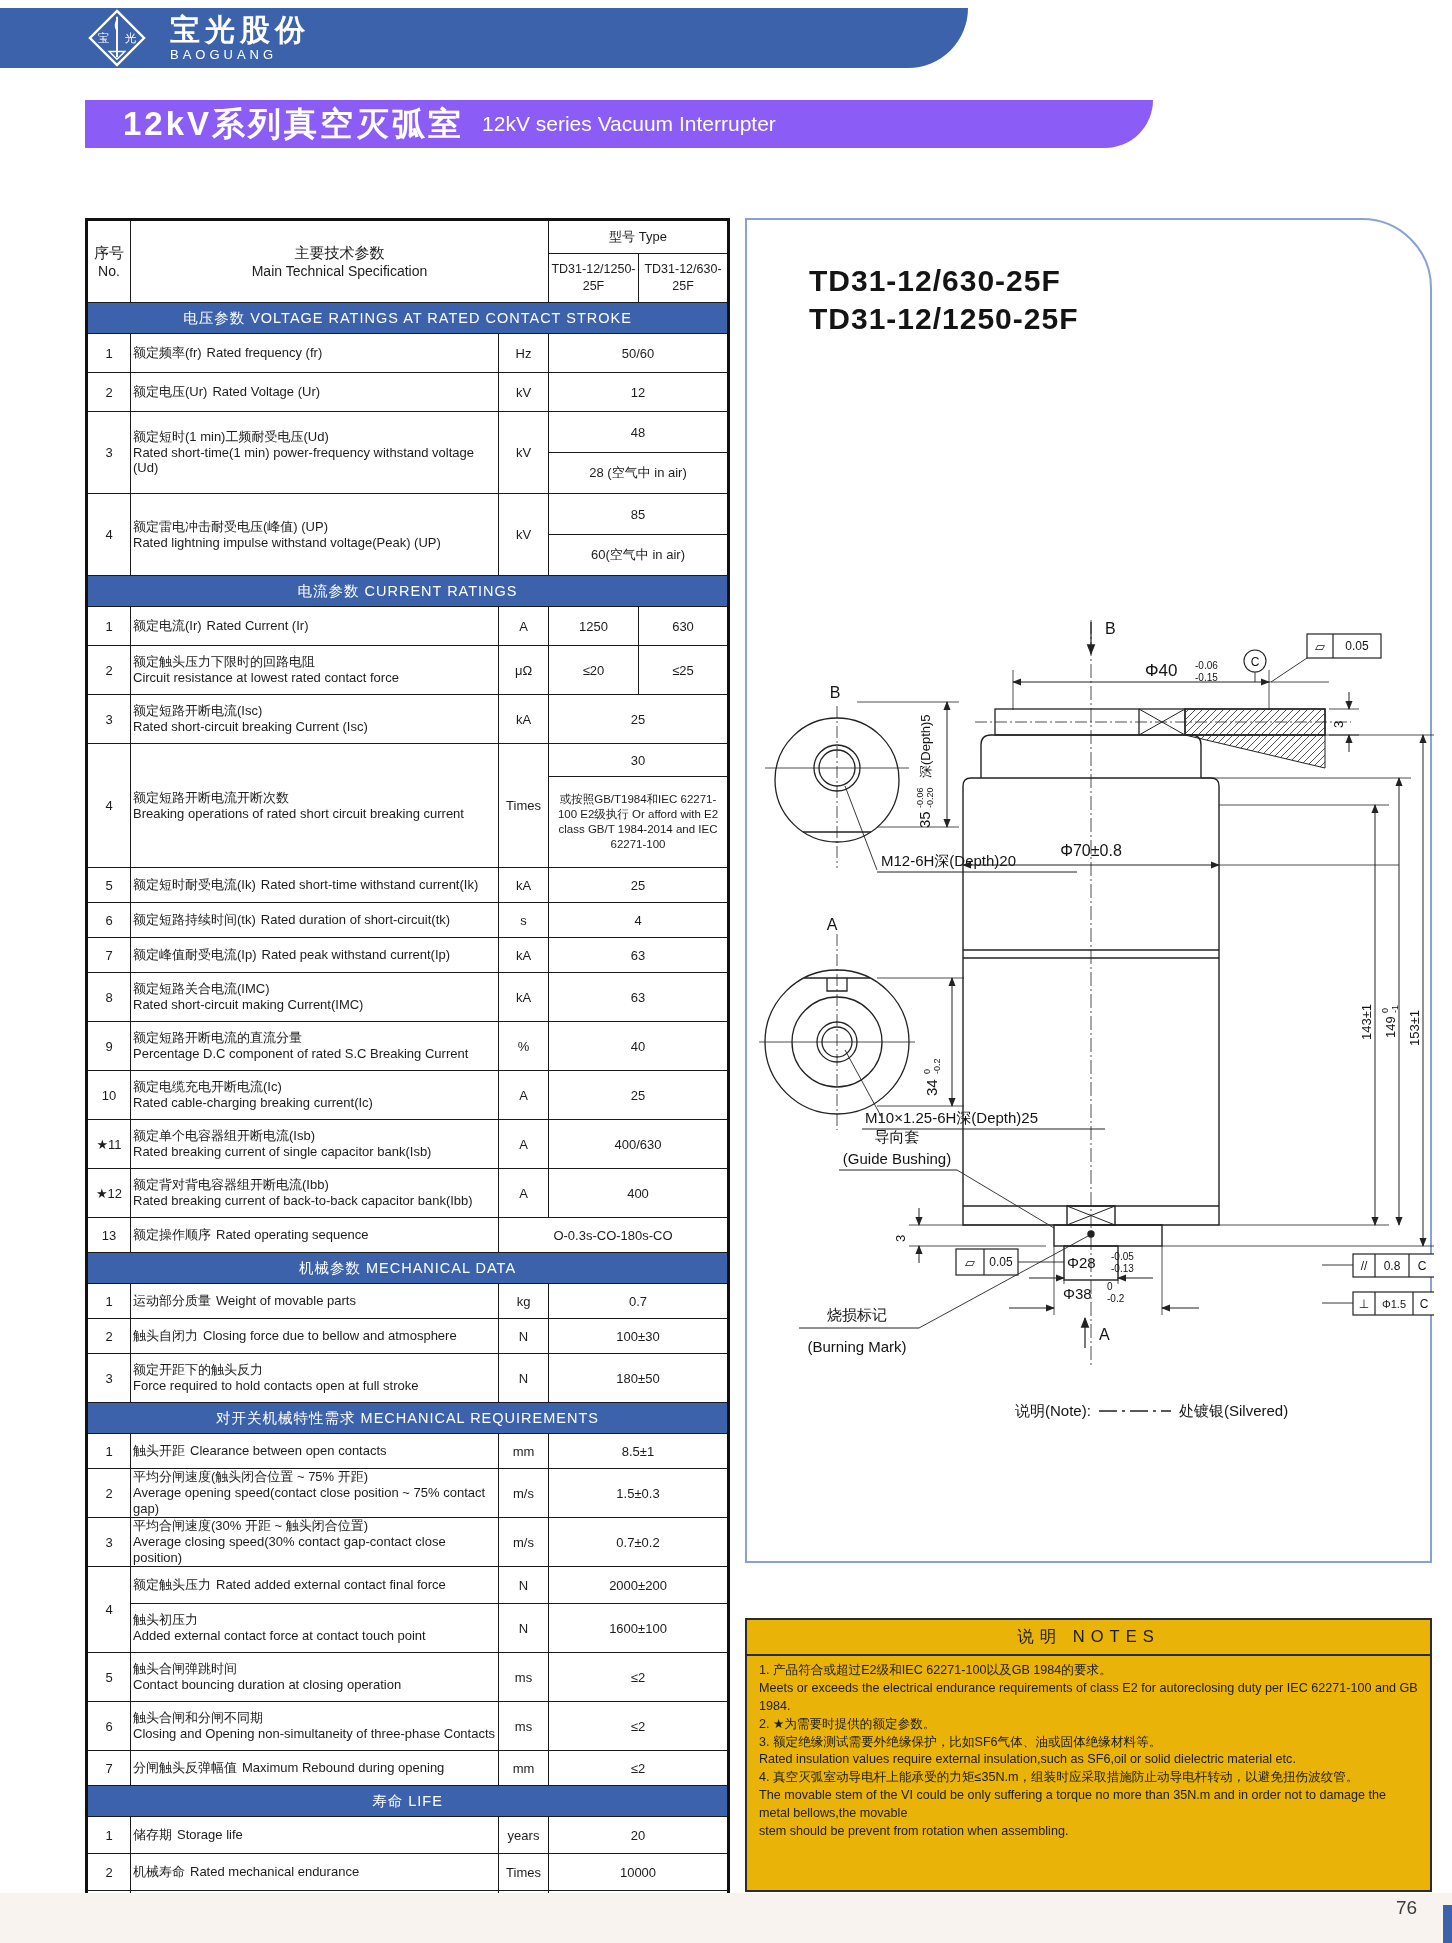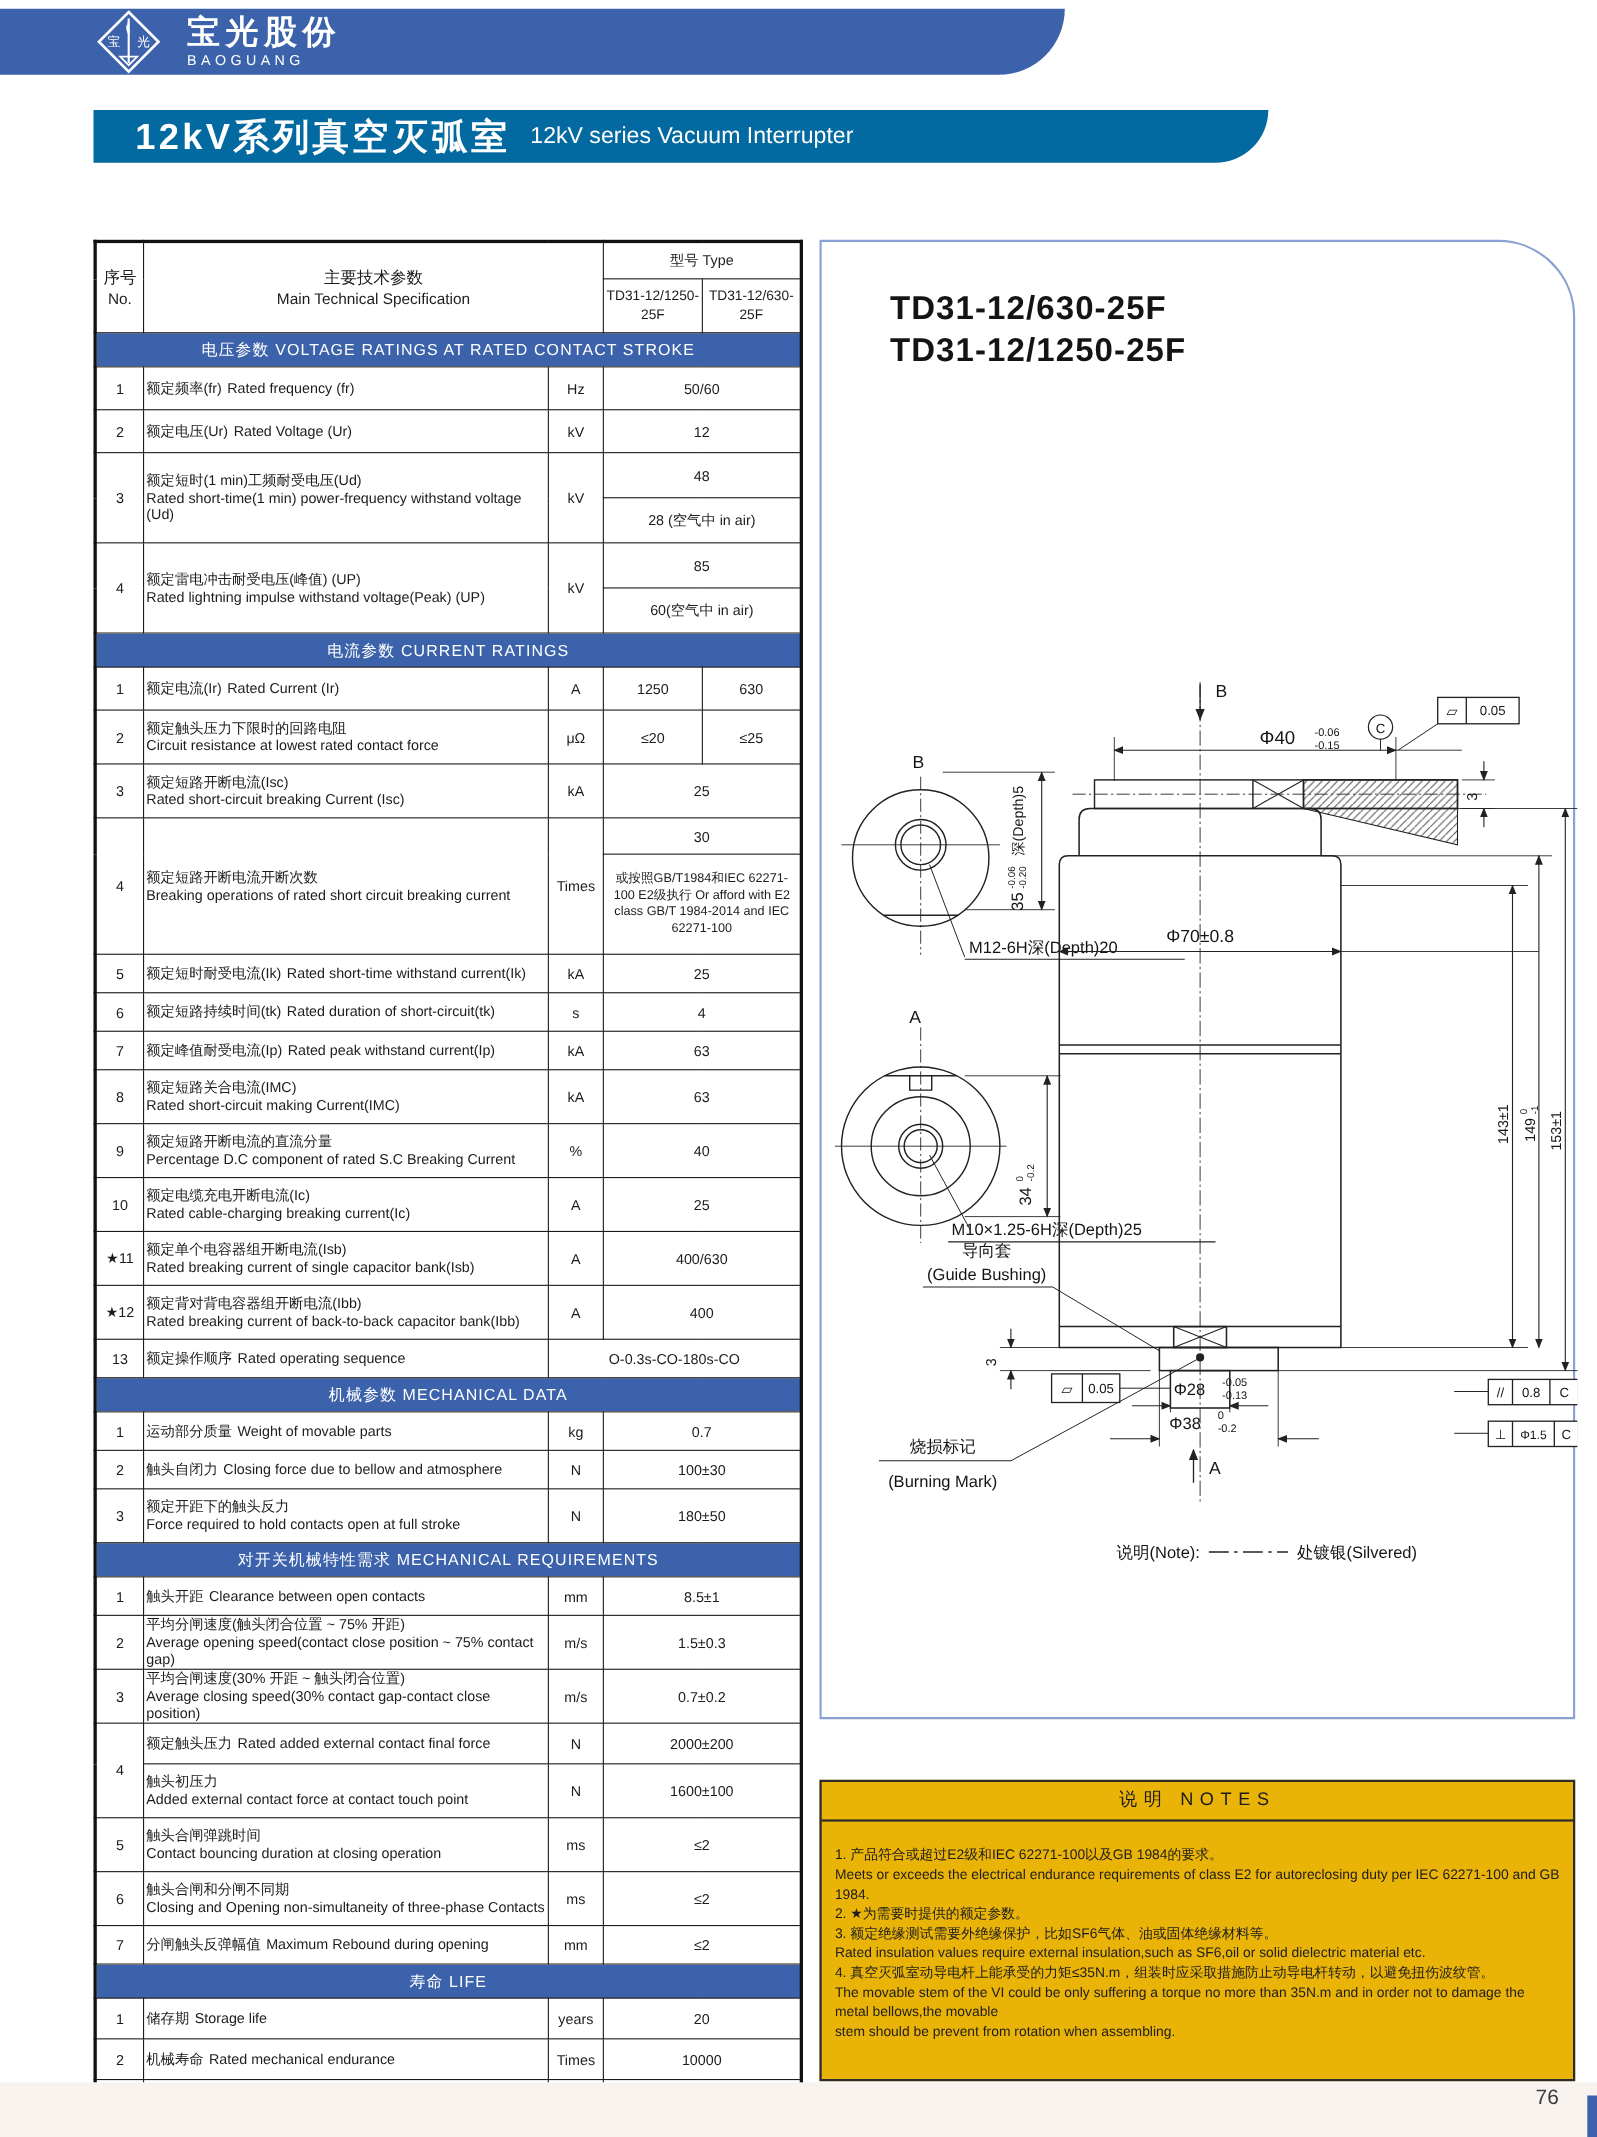--- a/index.html
+++ b/index.html
@@ -8,21 +8,21 @@
 
   
   .band{position:absolute;left:0;top:8px;width:968px;height:60px;background:#3b62aa;
         border-radius:0 0 95px 0;display:flex;align-items:center;padding-left:88px;box-sizing:border-box;}
   .logo{width:58px;height:58px;flex:0 0 auto;}
   .brand{margin-left:24px;line-height:1;}
   .brand-zh{font-size:30px;font-weight:bold;color:#fff;letter-spacing:5px;}
   .brand-en{font-size:13px;color:#fff;letter-spacing:4px;margin-top:3px;}
 
   
-  .titlebar{position:absolute;left:85px;top:100px;width:1068px;height:48px;background:#0369a1;
+  .titlebar{position:absolute;left:85px;top:100px;width:1068px;height:48px;background:#8b5cf6;
             border-radius:0 0 60px 0;display:flex;align-items:center;color:#fff;}
   .t-zh{font-size:33px;font-weight:bold;margin-left:38px;letter-spacing:3px;white-space:nowrap;}
   .t-en{font-size:21px;margin-left:18px;white-space:nowrap;}
 
   
   table.spec{position:absolute;left:85px;top:218px;width:642px;border-collapse:collapse;
              table-layout:fixed;border:3px solid #111;}
   table.spec td{border:1.6px solid #1a1a1a;font-size:13px;padding:0 2px;vertical-align:middle;
                 overflow:hidden;background:#fff;}
   td.no{text-align:center;padding:0;}
@@ -46,21 +46,21 @@
   .models{position:absolute;left:62px;top:42px;font-size:30px;font-weight:bold;color:#141414;
           letter-spacing:1px;line-height:38px;white-space:nowrap;}
   svg.draw{position:absolute;left:0;top:0;}
   svg.draw text{font-family:"Liberation Sans","DejaVu Sans",sans-serif;fill:#141414;}
 
   
   .notes{position:absolute;left:745px;top:1618px;width:687px;height:274px;background:#eab308;
          border:2px solid #2c2c2c;box-sizing:border-box;}
   .notes-title{height:34px;line-height:32px;text-align:center;font-size:16.5px;letter-spacing:6px;
                border-bottom:2px solid #2c2c2c;}
-  .notes-body{padding:22px 12px;font-size:12.6px;line-height:1.42;color:#1d1d1d;}
+  .notes-body{padding:6px 12px;font-size:12.6px;line-height:1.42;color:#1d1d1d;}
 
   
   .footer{position:absolute;left:0;top:1893px;width:1452px;height:50px;background:#f8f3ef;}
   .pagenum{position:absolute;left:1396px;top:1897px;font-size:19px;color:#3c3c3c;}
   .corner{position:absolute;right:0;top:1905px;width:9px;height:38px;background:#3b62aa;}
 </style>
 </head>
 <body>
 
 <div class="page">

